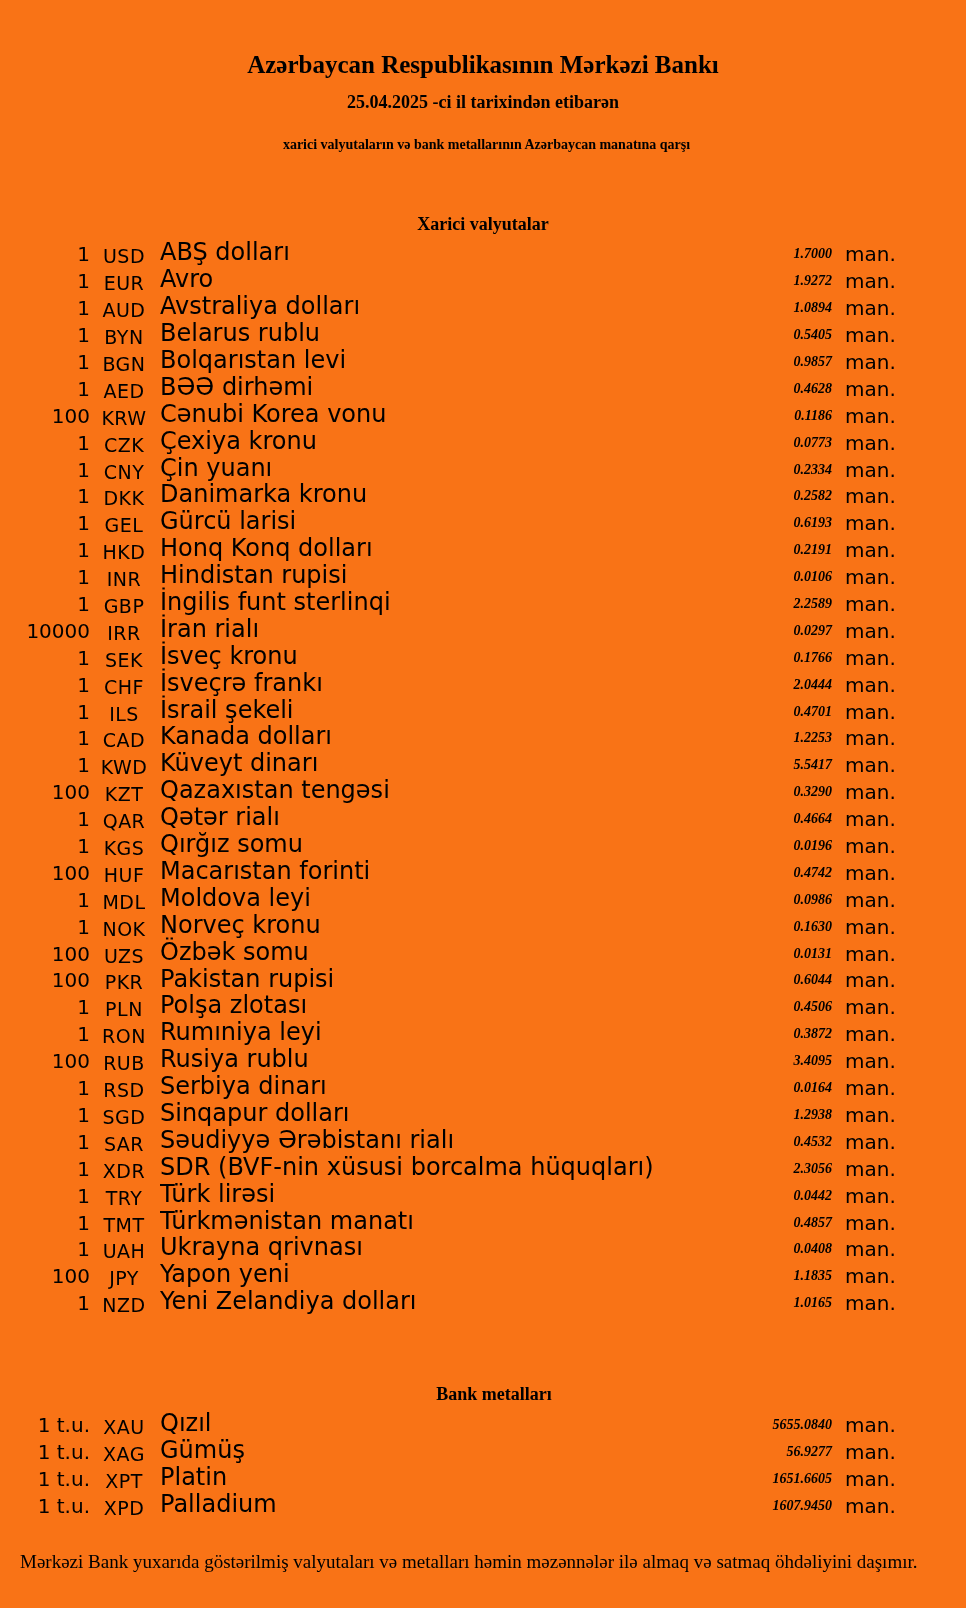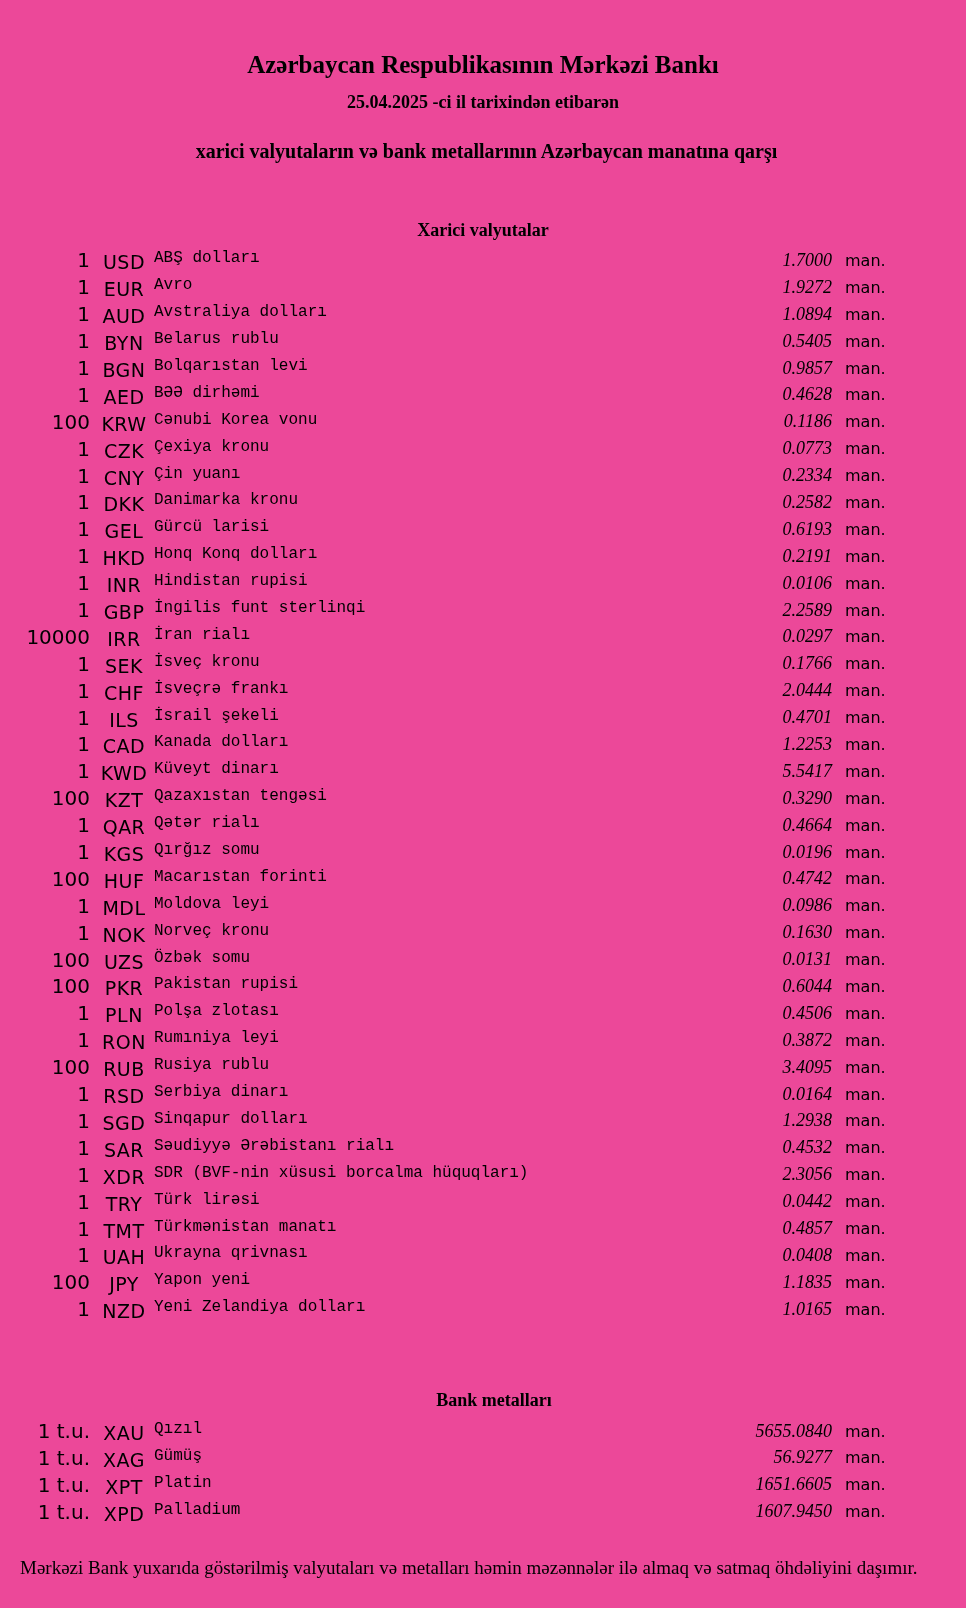--- a/index.html
+++ b/index.html
@@ -4,21 +4,21 @@
 <style>
   html, body {
     margin: 0;
     padding: 0;
     background: #ffffff;
   }
   .page {
     position: relative;
     width: 966px;
     height: 1608px;
-    background: #ec4899;
+    background: #f97316;
     color: #000000;
     font-family: "DejaVu Sans", sans-serif;
     overflow: hidden;
   }
   
   .header {
     padding-top: 50px;
     text-align: center;
     font-family: "Liberation Serif", serif;
     font-weight: bold;
@@ -27,23 +27,23 @@
     font-size: 25px;
     line-height: 30px;
     margin: 0;
   }
   .date-line {
     font-size: 18px;
     line-height: 22px;
     margin-top: 11px;
   }
   .subtitle {
-    font-size: 20px;
+    font-size: 14px;
     line-height: 24px;
-    margin-top: 26px;
+    margin-top: 20px;
     padding-left: 7px;
   }
   
   .section-title {
     text-align: center;
     font-family: "Liberation Serif", serif;
     font-weight: bold;
     font-size: 18px;
     line-height: 22px;
   }
@@ -75,43 +75,42 @@
     width: 52px;
     margin-left: 8px;
     text-align: center;
     font-size: 19px;
     letter-spacing: 0.5px;
     transform: translateY(1.5px);
     white-space: nowrap;
     flex: 0 0 auto;
   }
   .cell-name {
-    margin-left: 4px;
-    font-size: 16px;
+    margin-left: 10px;
+    font-size: 24px;
     transform: translateY(-2.5px);
     white-space: nowrap;
     flex: 0 1 auto;
     overflow: hidden;
-    font-family: Liberation Mono, monospace;
   }
   .cell-rate {
     margin-left: auto;
     text-align: right;
     font-family: "Liberation Serif", serif;
-    font-weight: normal;
+    font-weight: bold;
     font-style: italic;
-    font-size: 18px;
+    font-size: 14px;
     white-space: nowrap;
     flex: 0 0 auto;
   }
   .cell-unit {
     width: 52px;
     margin-left: 13px;
     text-align: left;
-    font-size: 16px;
+    font-size: 20px;
     white-space: nowrap;
     flex: 0 0 auto;
   }
   
   .footer-note {
     margin-top: 31px;
     margin-left: 20px;
     margin-right: 20px;
     font-family: "Liberation Serif", serif;
     font-size: 19px;

